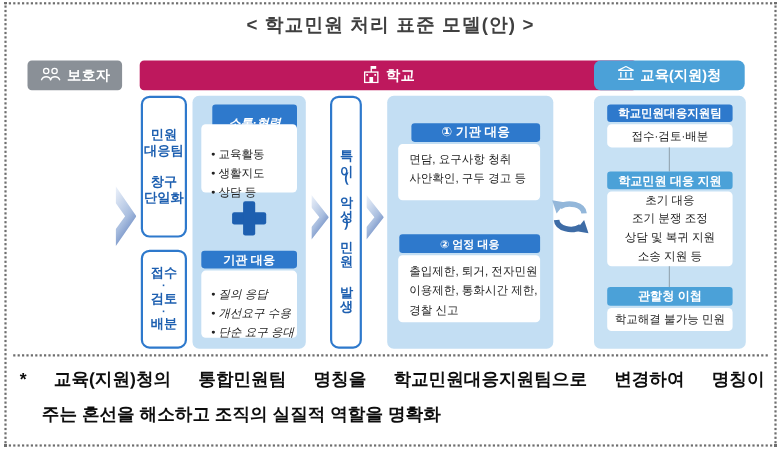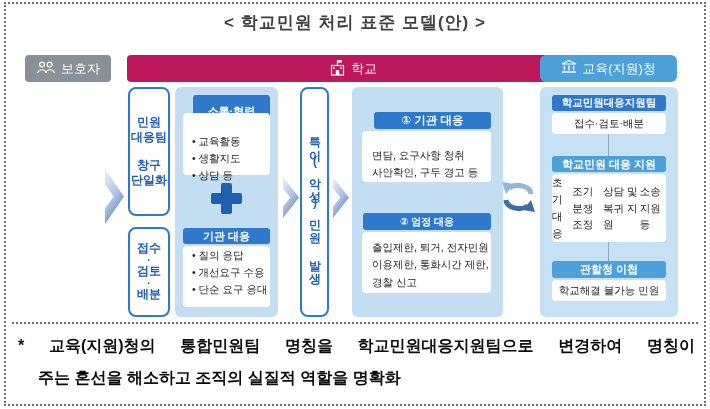--- a/index.html
+++ b/index.html
@@ -12,21 +12,21 @@
 
   .title {
     position:absolute; top:11px; left:0; right:0; text-align:center;
     font-size:17px; font-weight:bold; color:#404040; letter-spacing:1px;
   }
 
   
   .hdr {
     position:absolute; top:55px; height:27px; border-radius:4px;
     display:flex; align-items:center; justify-content:center; gap:5px;
-    color:#fff; font-weight:normal; font-size:13px;
+    color:#fff; font-weight:bold; font-size:13px;
   }
   .hdr-guardian { left:25px; width:86px; background:#8A9097; }
   .hdr-school   { left:127px; width:452px; background:#be185d; }
   .hdr-office   { left:540px; width:137px; background:#4BA1D8; border-radius:6px; }
 
   
   .panel { position:absolute; top:87px; height:230px; border-radius:6px; }
   .panel-guardian { left:25px;  width:86px;  background:#D8DBDF; }
   .panel-comm     { left:175px; width:103px; background:#C3DEF3; }
   .panel-resp     { left:352px; width:151px; background:#C3DEF3; }
@@ -57,44 +57,44 @@
   }
 
   .pill {
     position:absolute; background:#2E79CC; border-radius:3px; color:#fff;
     font-weight:bold; display:flex; align-items:center; justify-content:center;
   }
   .pill-light { background:#4BA1D8; }
   .white-box { position:absolute; background:#fff; border-radius:4px; color:#222; }
 
   
-  .comm-pill1 { left:18px; right:8px; top:8px;   height:32px; font-size:11px; }
+  .comm-pill1 { left:18px; right:8px; top:8px;   height:32px; font-size:11px;font-style:italic; }
   .comm-box1  { left:8px; right:8px; top:26px;  height:62px; padding:20px 2px 0 9px; font-size:10.5px; line-height:1.6; text-align:left; }
   .comm-pill2 { left:8px; right:8px; top:141px; height:16px; font-size:11px; }
-  .comm-box2  { left:8px; right:8px; top:159px; height:61px; padding:1px 2px 0 9px; font-size:10.5px; line-height:1.6; text-align:left; }
+  .comm-box2  { left:8px; right:8px; top:159px; height:61px; padding:14px 2px 0 9px; font-size:10.5px; line-height:1.6; text-align:left;font-style:italic; }
   .bullet-item { display:block; white-space:nowrap; }
   .bullet-item::before { content:"• "; }
 
   .plus-icon { position:absolute; left:36px; top:96px; width:31px; height:31px; }
   .plus-icon::before, .plus-icon::after { content:""; position:absolute; background:#1D5FB0; border-radius:2px; }
   .plus-icon::before { left:0; top:10px; width:31px; height:11px; }
   .plus-icon::after  { left:10px; top:0; width:11px; height:31px; }
 
   
   .resp-pill1 { left:11px; right:12px; top:25px;  height:17px; font-size:11.5px;margin-left:11px; }
-  .resp-box1  { left:10px; right:12px; top:44px;  height:51px; padding:16px 2px 0 10px; font-size:10.5px; line-height:1.65; text-align:left; }
+  .resp-box1  { left:10px; right:12px; top:44px;  height:51px; padding:6px 2px 0 10px; font-size:10.5px; line-height:1.65; text-align:left; }
   .resp-pill2 { left:11px; right:12px; top:126px; height:17px; font-size:10px; }
   .resp-box2  { left:10px; right:12px; top:145px; height:61px; padding:7px 2px 0 10px; font-size:10.5px; line-height:1.65; text-align:left; }
   .resp-line { display:block; white-space:nowrap; }
 
   
   .off-hdr1 { left:12px; right:12px; top:8px;   height:16px; font-size:10.5px; }
   .off-box1 { left:12px; right:12px; top:26px;  height:21px; font-size:10.5px; display:flex; align-items:center; justify-content:center; }
   .off-hdr2 { left:12px; right:12px; top:69px;  height:16px; font-size:11px; }
-  .off-box2 { left:12px; right:12px; top:87px;  height:68px; font-size:10.5px; line-height:1.6; display:flex; flex-direction:row; align-items:center; justify-content:center; }
+  .off-box2 { left:12px; right:12px; top:87px;  height:68px; font-size:10.5px; line-height:1.6; display:flex; flex-direction:column; align-items:center; justify-content:center; }
   .off-hdr3 { left:12px; right:12px; top:174px; height:17px; font-size:11px; }
   .off-box3 { left:12px; right:12px; top:193px; height:21px; font-size:10.5px; display:flex; align-items:center; justify-content:center; }
   .connector { position:absolute; left:68px; width:1px; background:#93A5B1; }
   .conn-1 { top:47px;  height:22px; }
   .conn-2 { top:155px; height:19px; }
 
   
   .chevron {
     position:absolute;
     clip-path:polygon(0 0, 100% 50%, 0 100%, 0 72%, 46% 50%, 0 28%);

